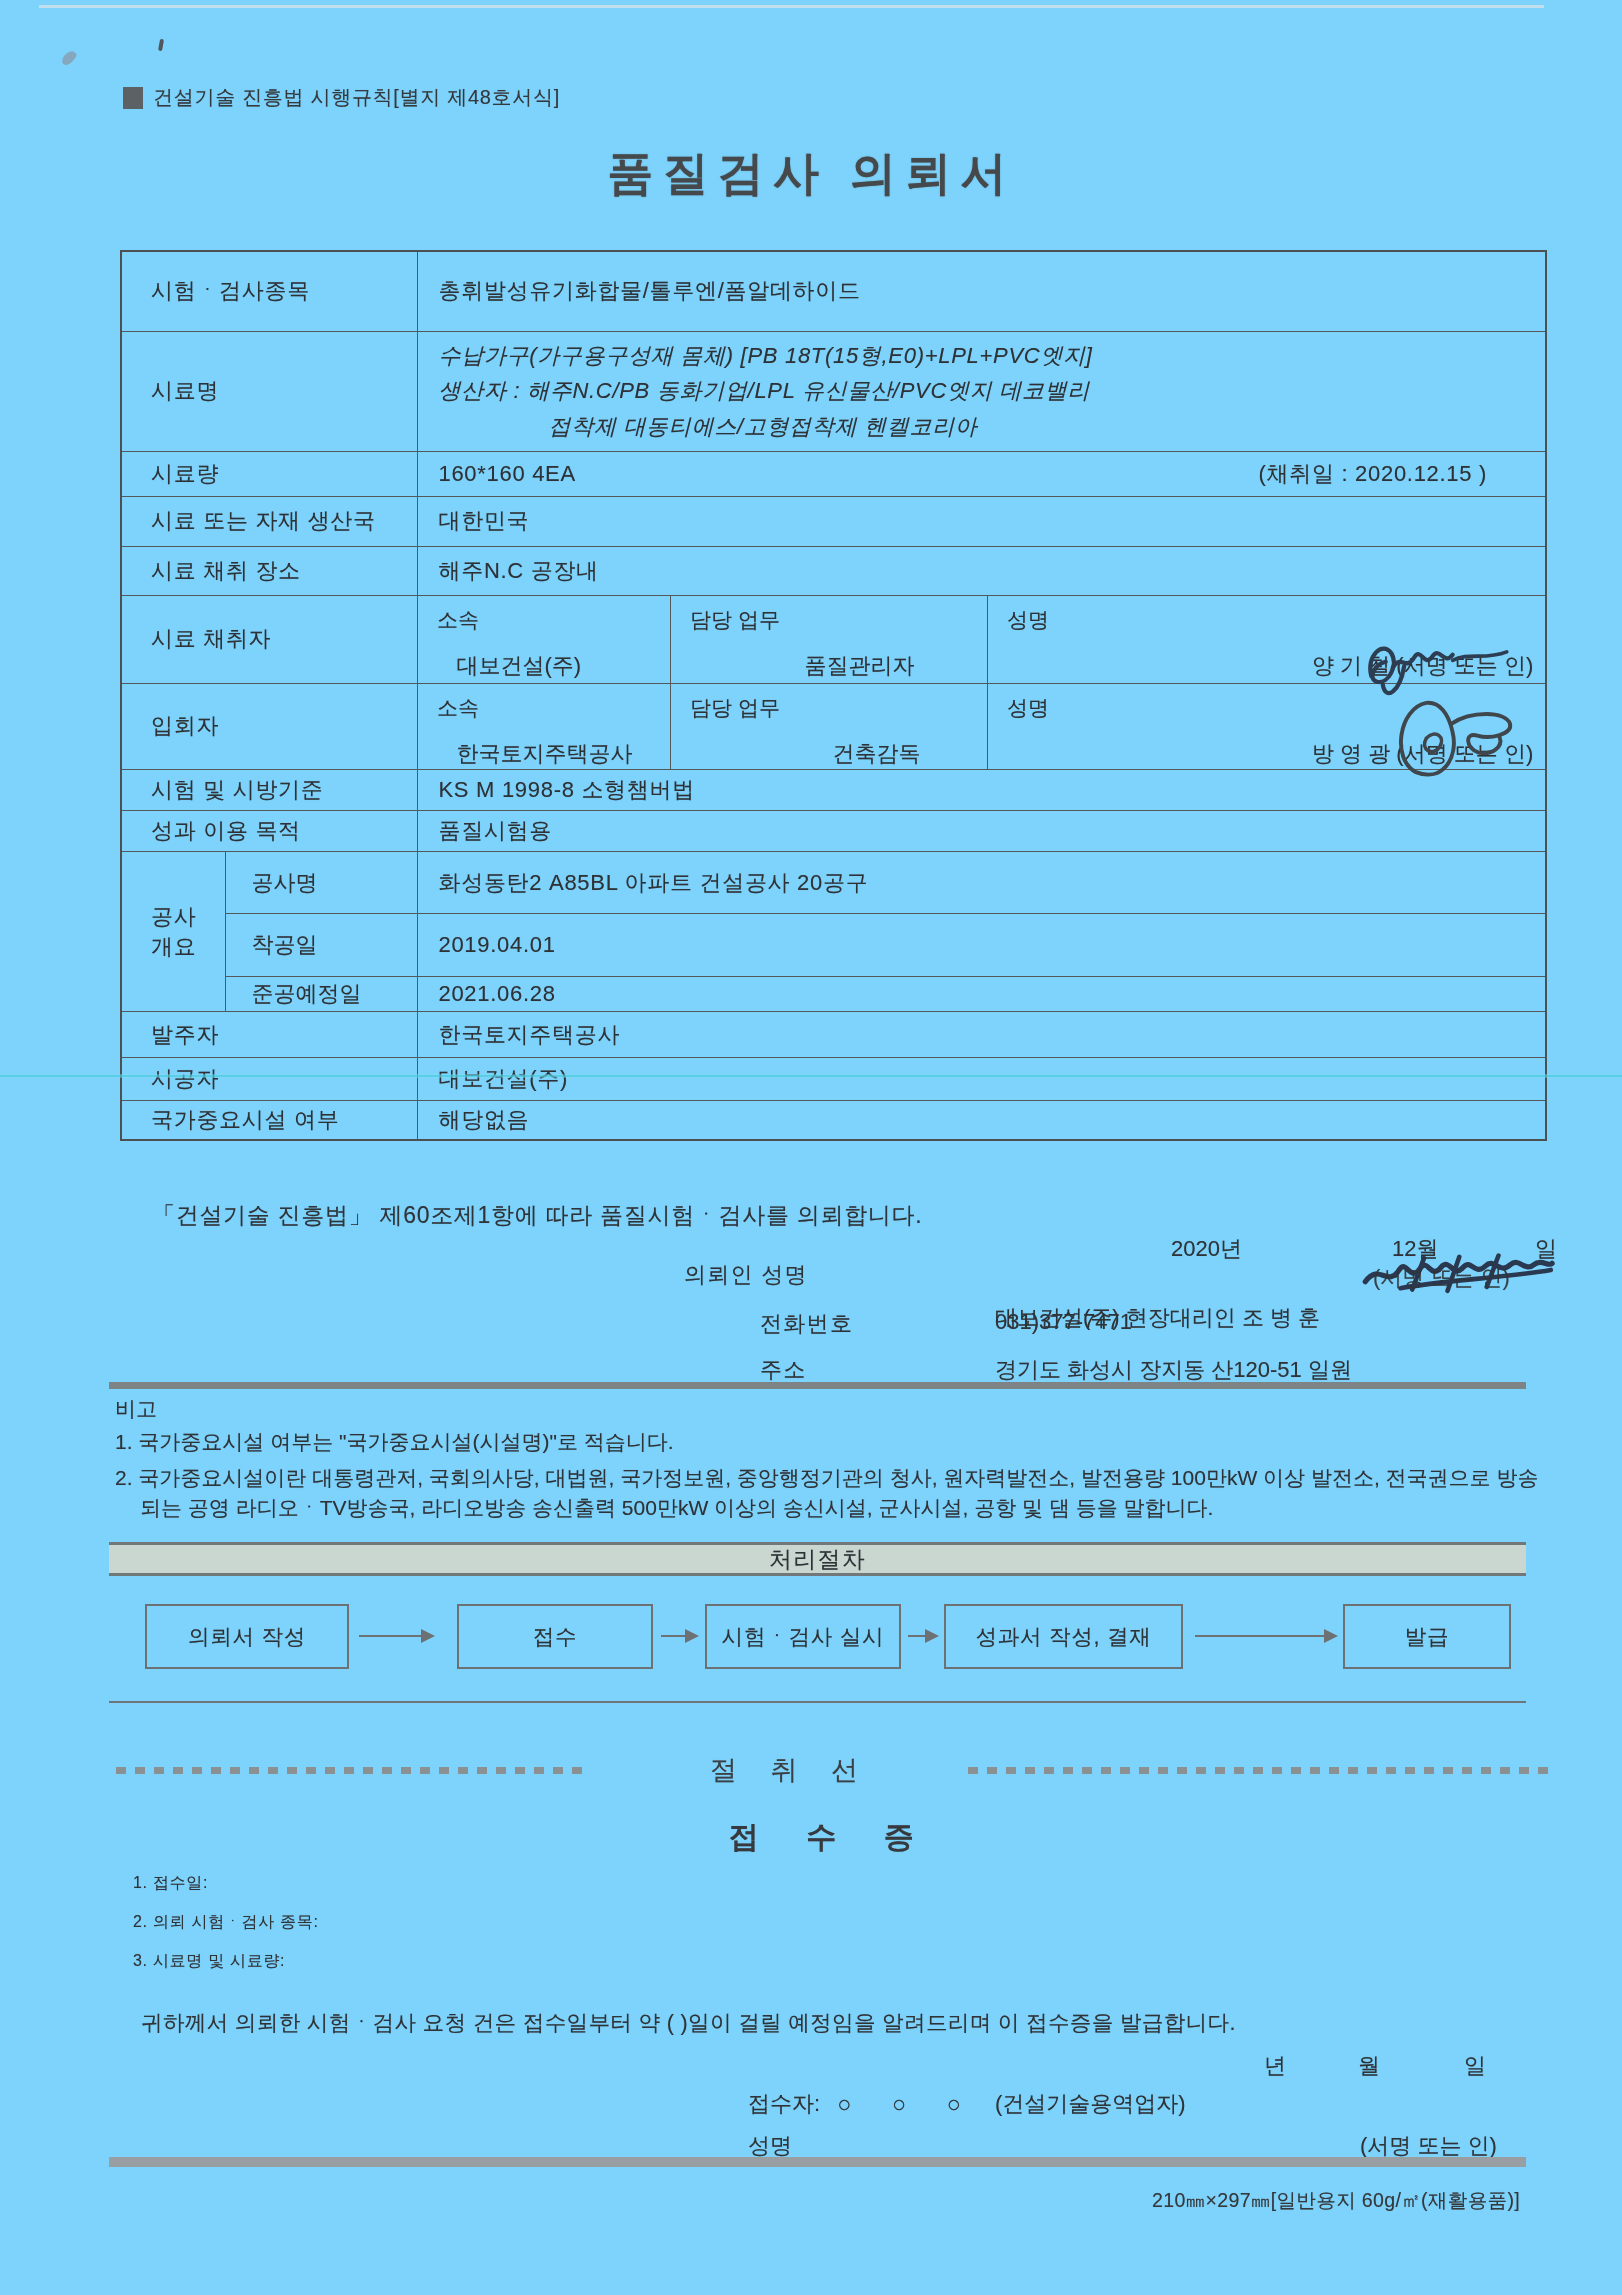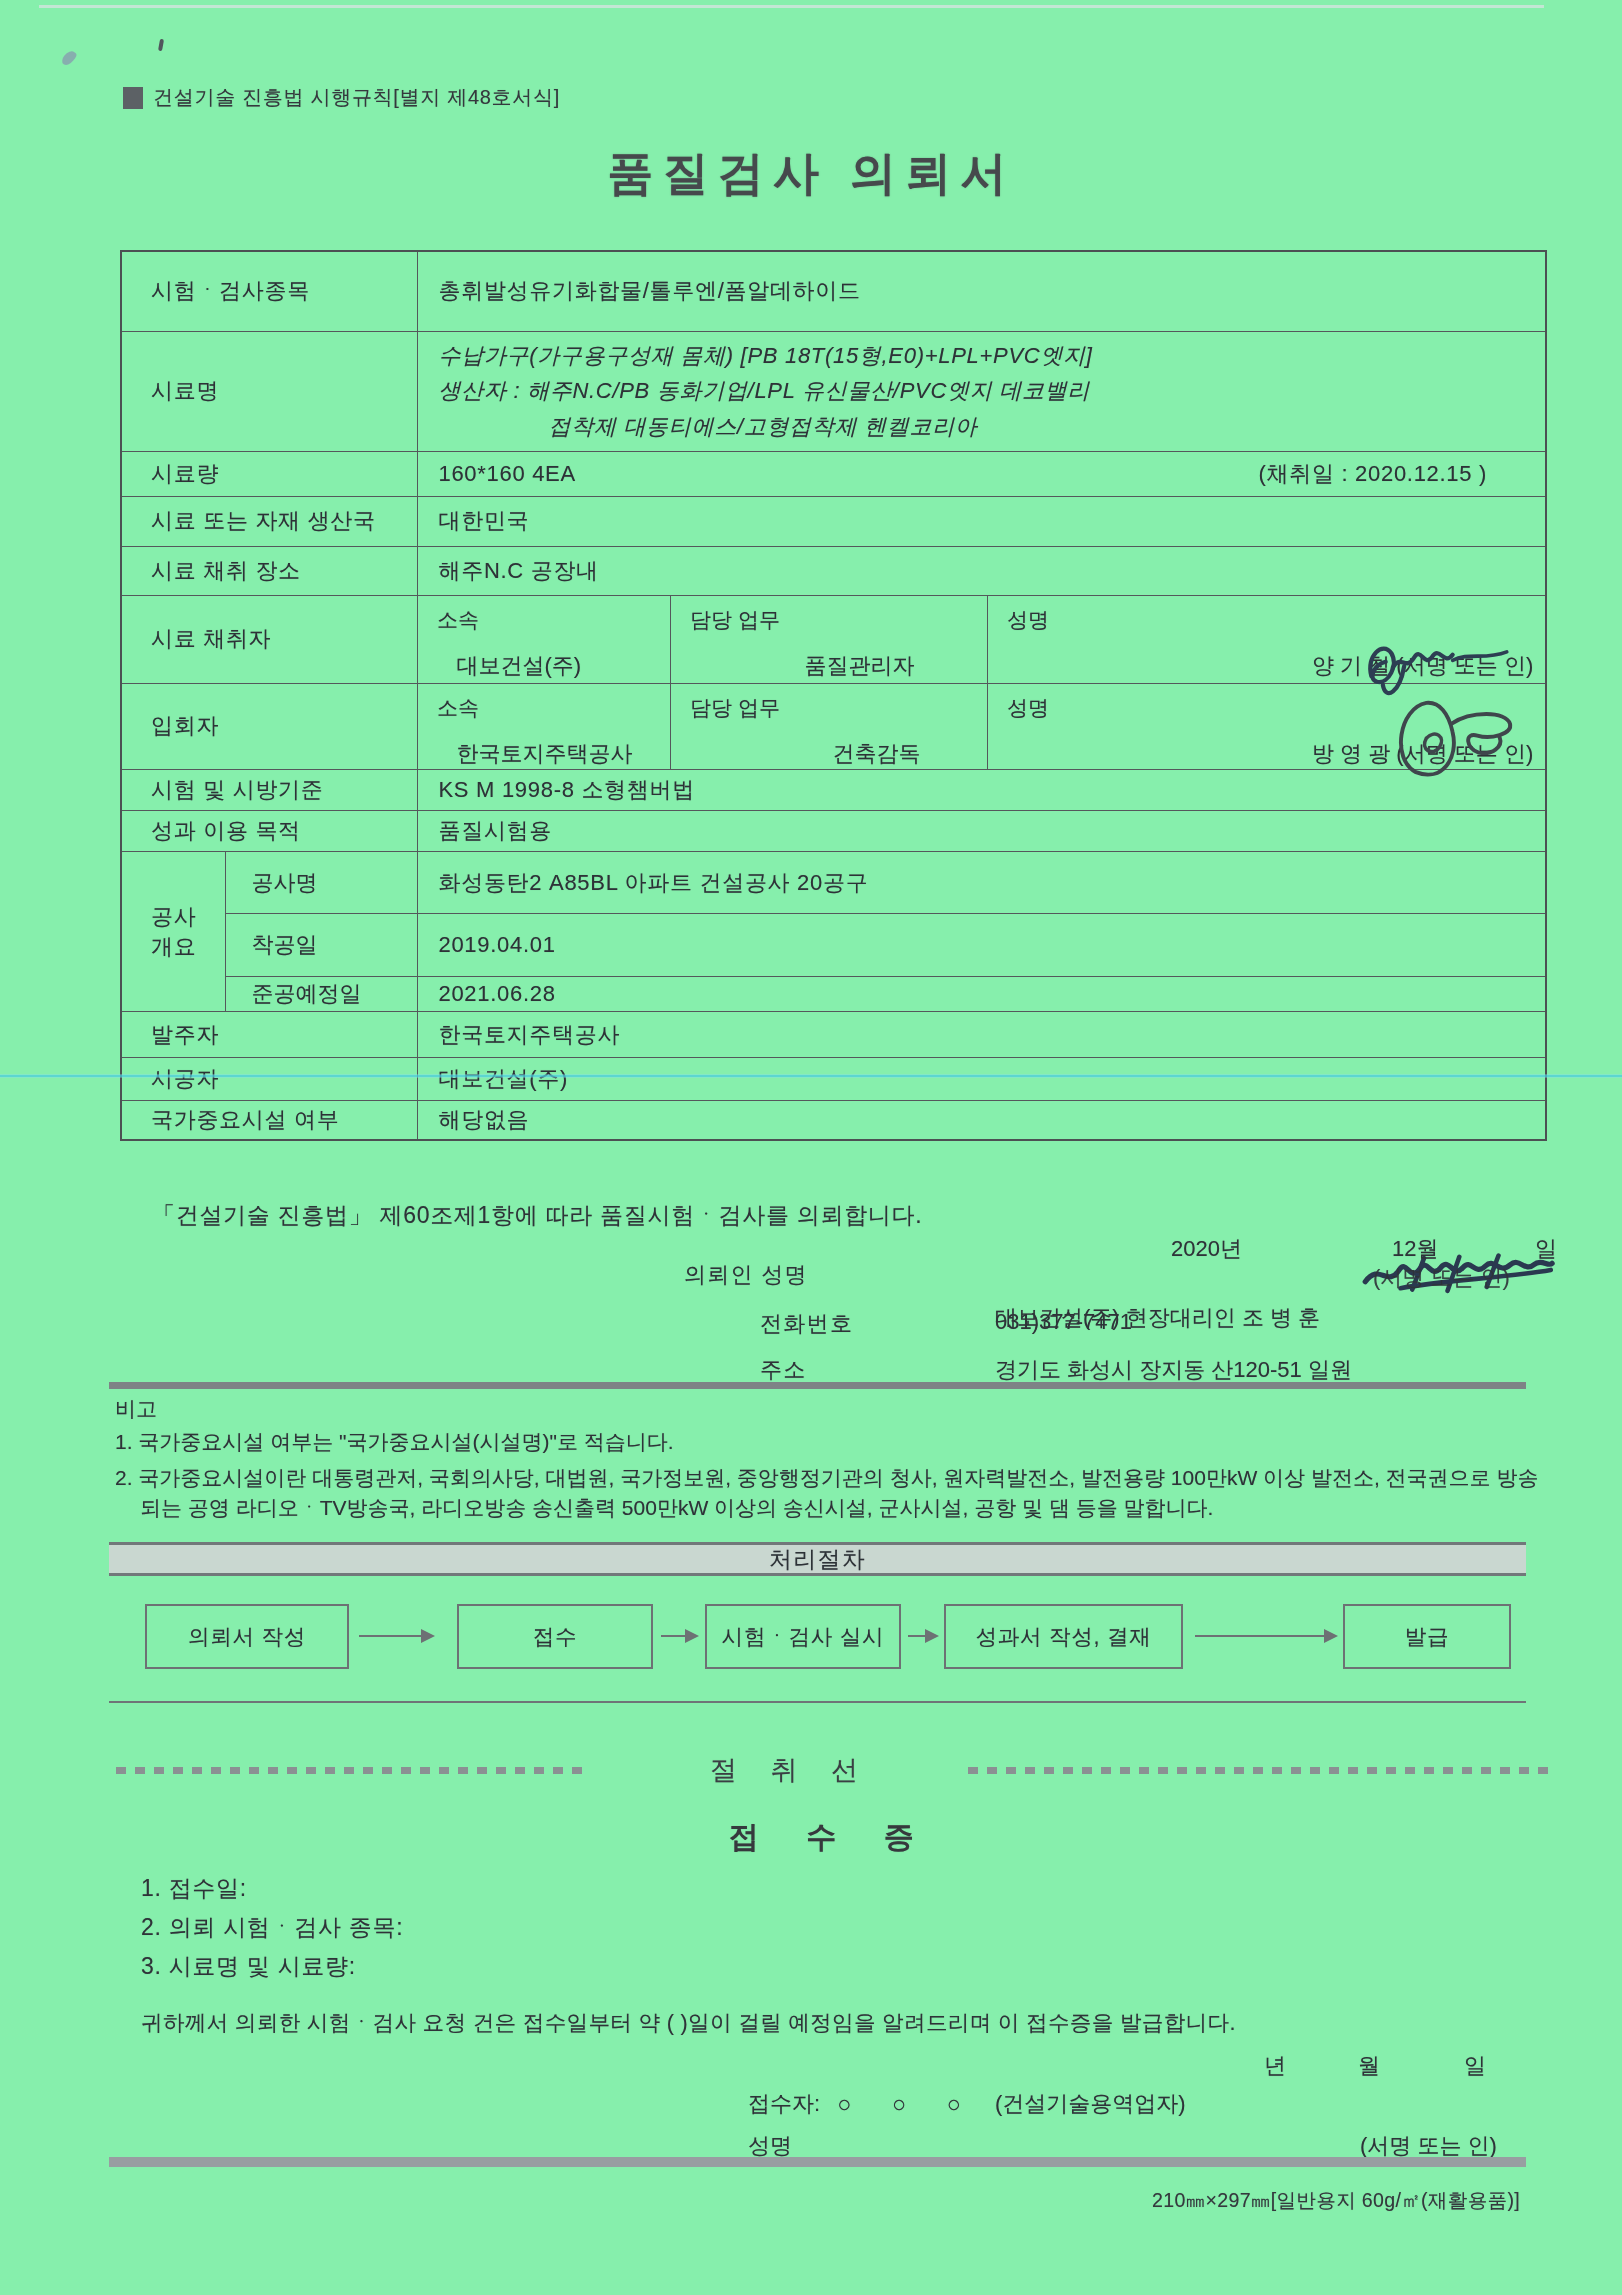--- a/index.html
+++ b/index.html
@@ -1,19 +1,19 @@
 <!DOCTYPE html>
 <html style="font-size:10.5px"><head>
 <meta charset="utf-8">
 <style>
   * { margin:0; padding:0; box-sizing:border-box; }
   html,body { background:#e8eaec; }
   .page {
     position:relative; width:1623px; height:2295px;
-    background:#86efac; overflow:hidden;
+    background:#7dd3fc; overflow:hidden;
     font-family:"Liberation Sans","DejaVu Sans",sans-serif;
     color:#2e3338;
   }
   .scan-text { text-shadow:0 0 0.7px rgba(70,75,80,.45); }
 
   
   .top-streak { position:absolute; left:39px; top:5.2px; width:1505px; height:3.3px; background:#dde3e5; opacity:.7; }
   .ink-mark-1 { position:absolute; left:64px; top:50px; width:9.8px; height:15.7px;
     background:#879dafcc; border-radius:60% 30% 55% 45%; transform:rotate(38deg); }
   .ink-mark-2 { position:absolute; left:159px; top:39px; width:3.9px; height:12.4px;
@@ -93,21 +93,21 @@
   
   .dashes { position:absolute; top:1767px; height:7.2px;
     background:repeating-linear-gradient(90deg,#8b9093 0 9.8px,transparent 9.8px 19px); }
   .dl { left:116px; width:467px; }
   .dr { left:968px; width:588px; }
   .cut-label { position:absolute; left:710px; top:1752px; font-size:27px; letter-spacing:13px; color:#3a3f43; }
 
   
   .receipt-title { position:absolute; left:0; top:1817px; width:1662px; text-align:center;
     font-size:30px; font-weight:bold; letter-spacing:19.6px; color:#36393d; }
-  .ritem { position:absolute; left:141px; font-size:23px; letter-spacing:0.7px; }
+  .ritem { position:absolute; left:133px; font-size:16px; letter-spacing:0.7px; }
   .ri1 { top:1873px; } .ri2 { top:1912px; } .ri3 { top:1951px; }
   .rbody { position:absolute; left:141px; top:2008px; font-size:21.6px; letter-spacing:0.3px; white-space:nowrap; }
   .receiver-line { position:absolute; left:748px; top:2089px; font-size:22px; display:flex; gap:17px; align-items:center; }
   .circles { letter-spacing:17px; font-size:23.6px; }
   .bottom-bar { position:absolute; left:109px; top:2157px; width:1417px; height:9.8px; background:#989ea1; }
   .footer-note { position:absolute; right:103px; top:2187px; font-size:19.6px; color:#34393d; letter-spacing:0.3px; }
 </style>
 </head>
 <body>
 

